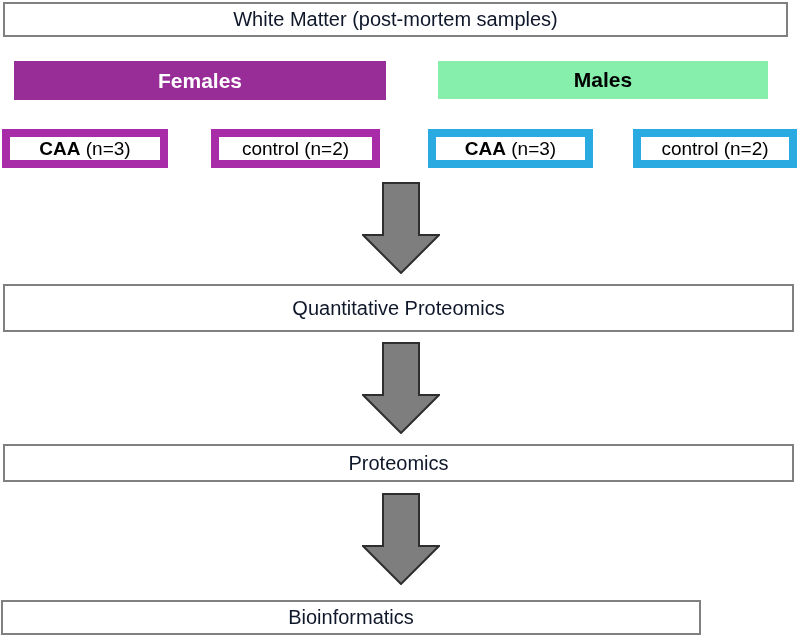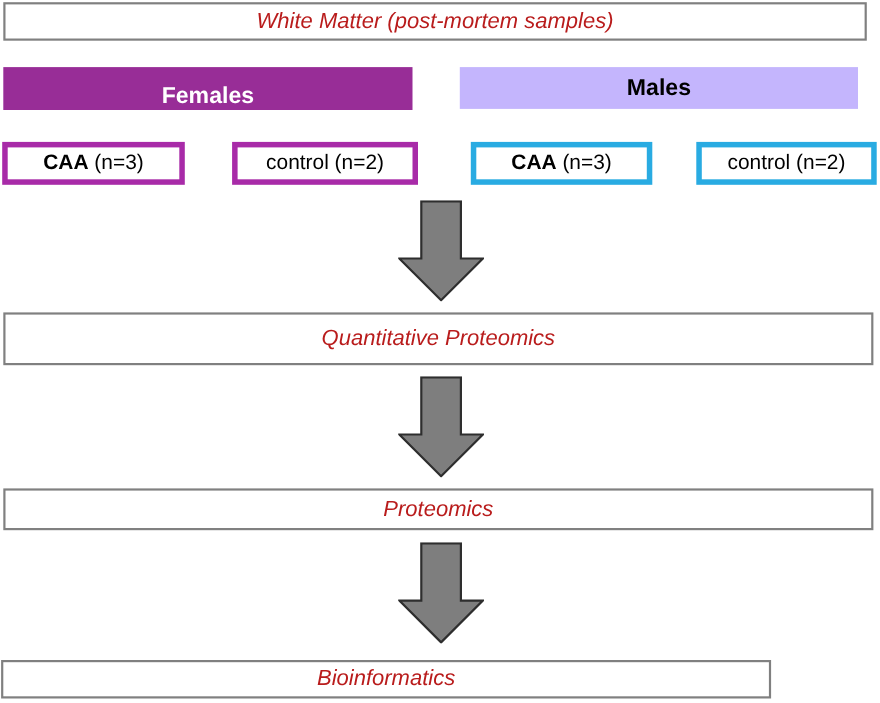--- a/index.html
+++ b/index.html
@@ -16,37 +16,36 @@
     overflow: hidden;
   }
   .outlined-box {
     position: absolute;
     background: #ffffff;
     border: 2px solid #808080;
     display: flex;
     align-items: center;
     justify-content: center;
     font-size: 20px;
-    color: #b91c1c;
+    color: #0f172a;
     box-sizing: border-box;
-    font-style: italic;
   }
   .group-bar {
     position: absolute;
     display: flex;
     align-items: center;
     justify-content: center;
     font-size: 21px;
     font-weight: bold;
     box-sizing: border-box;
   }
   .sub-box {
     position: absolute;
     background: #ffffff;
-    border: 5px solid #6d28d9;
+    border: 8px solid #6d28d9;
     display: flex;
     align-items: center;
     justify-content: center;
     font-size: 19px;
     color: #000000;
     box-sizing: border-box;
     white-space: pre;
   }
   .sub-box .bold-part { font-weight: bold; }
   .arrow {
@@ -57,25 +56,25 @@
 </style>
 </head>
 <body>
 
 <div class="canvas">
 
   <div class="outlined-box" style="left: 3px; top: 2px; width: 785px; height: 35px; border-color: rgb(128, 128, 128);">
     <span>White Matter (post-mortem samples)</span>
   </div>
 
-  <div class="group-bar" style="left: 3px; top: 61px; width: 372px; height: 39px; background: rgb(152, 45, 151); color: rgb(255, 255, 255); align-items: flex-end;">
+  <div class="group-bar" style="left: 14px; top: 61px; width: 372px; height: 39px; background: rgb(152, 45, 151); color: rgb(255, 255, 255);">
     <span>Females</span>
   </div>
 
-  <div class="group-bar" style="left: 418px; top: 61px; width: 362px; height: 38px; background: #c4b5fd; color: rgb(0, 0, 0);">
+  <div class="group-bar" style="left: 438px; top: 61px; width: 330px; height: 38px; background: #86efac; color: rgb(0, 0, 0);">
     <span>Males</span>
   </div>
 
   <div class="sub-box" style="left: 2px; top: 129px; width: 166px; height: 39px; border-color: rgb(168, 43, 168);">
     <span class="bold-part">CAA</span><span> (n=3)</span>
   </div>
 
   <div class="sub-box" style="left: 211px; top: 129px; width: 169px; height: 39px; border-color: rgb(168, 43, 168);">
     <span class="bold-part"></span><span>control (n=2)</span>
   </div>

